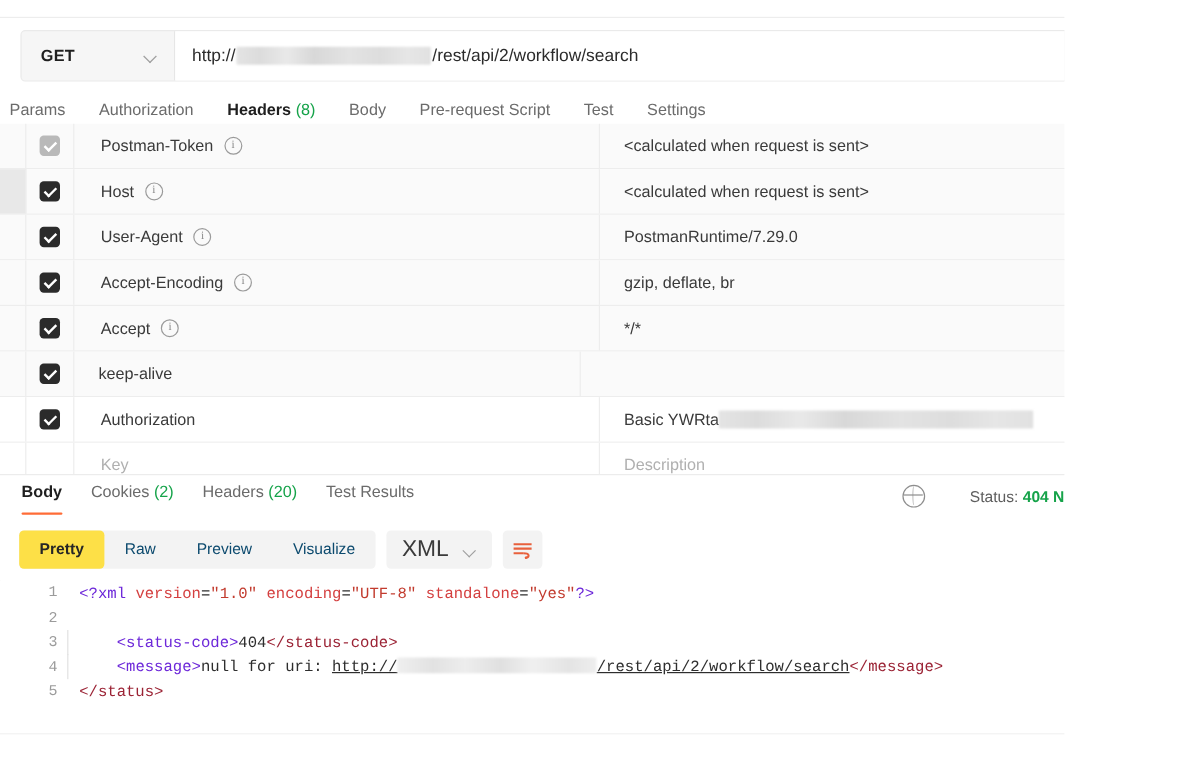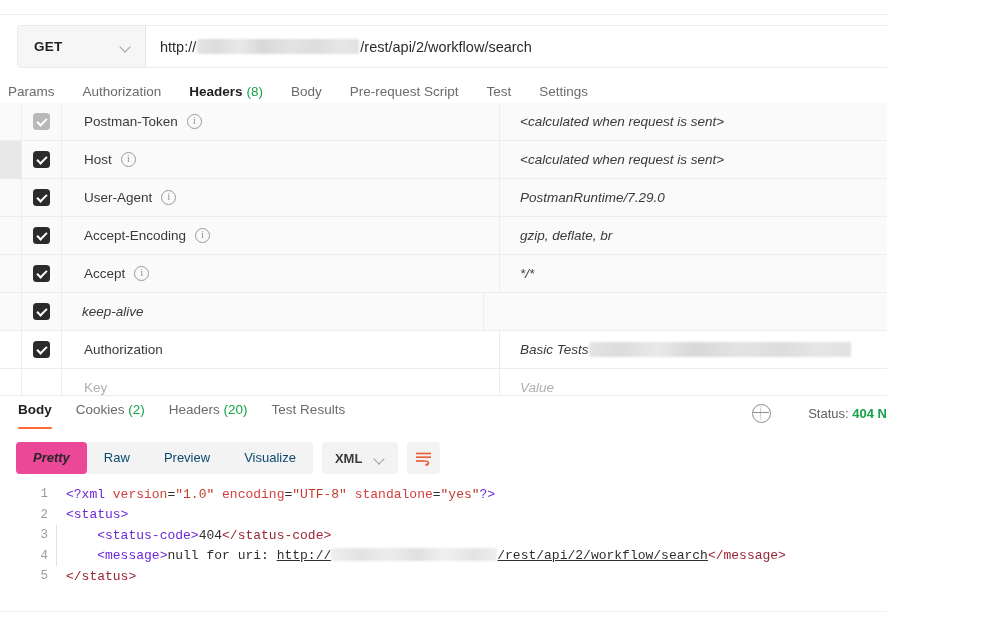--- a/index.html
+++ b/index.html
@@ -44,21 +44,21 @@
   .hrow.plain{background:#ffffff;}
   .hrow.placeholder{background:#ffffff;}
   .cell-rail{width:22px;flex:0 0 22px;border-right:1px solid #ededed;box-sizing:border-box;}
   .hrow.hovered .cell-rail{background:#e8e8e8;}
   .cell-chk{width:40px;flex:0 0 40px;display:flex;align-items:center;justify-content:center;border-right:1px solid #ededed;box-sizing:border-box;}
   .cbx{width:17px;height:17px;border-radius:3.5px;background:#2b2b2b;position:relative;cursor:pointer;}
   .cbx.muted{background:#b9b9b9;}
   .cbx:after{content:"";position:absolute;left:4px;top:4.6px;width:8px;height:4px;
              border-left:2px solid #fff;border-bottom:2px solid #fff;transform:rotate(-45deg);}
   .cell-key{flex:0 0 438px;display:flex;align-items:center;gap:9px;padding-left:22px;box-sizing:border-box;border-right:1px solid #ededed;}
-  .cell-val{flex:0 0 422px;display:flex;align-items:center;padding-left:20px;box-sizing:border-box;border-right:1px solid #ededed;overflow:hidden;font-style:italic;}
+  .cell-val{flex:0 0 422px;display:flex;align-items:center;padding-left:20px;box-sizing:border-box;border-right:1px solid #ededed;overflow:hidden;}
   .cell-desc{flex:1;display:flex;align-items:center;padding-left:20px;box-sizing:border-box;overflow:hidden;}
   .ktxt{font-size:13.5px;color:#3a3a3a;white-space:nowrap;}
   .vtxt{font-size:13.5px;color:#3a3a3a;white-space:nowrap;display:flex;align-items:center;}
   .ph{font-size:13.5px;color:#b0b0b0;white-space:nowrap;}
   .infoi{width:13px;height:13px;border:1.15px solid #9a9a9a;border-radius:50%;position:relative;flex:0 0 13px;cursor:pointer;}
   .infoi:before{content:"i";position:absolute;left:0;right:0;top:-1.5px;text-align:center;
                 font-size:9.5px;line-height:14px;color:#8a8a8a;font-family:"Liberation Serif",serif;}
 
   
   .respsplit{position:absolute;left:0;top:395px;width:998px;height:1px;background:#ececec;}
@@ -73,23 +73,23 @@
   .globe:before{content:"";position:absolute;left:6.5px;top:-0.5px;width:2px;height:16px;border-left:1.3px solid #8e8e8e;border-radius:50%;
                 transform:scaleX(.85);}
   .globe:after{content:"";position:absolute;left:-0.5px;top:6.6px;width:16px;height:0;border-top:1.3px solid #8e8e8e;}
   .statustxt{font-size:13px;color:#5e5e5e;white-space:nowrap;margin-left:26px;}
   .statustxt b{color:#16a34a;font-weight:600;}
 
   
   .bodybar{position:absolute;left:16px;top:442px;display:flex;align-items:center;gap:9px;}
   .segwrap{display:flex;background:#f3f3f3;border-radius:4px;padding:0;height:32px;align-items:center;}
   .seg{font-size:13px;color:#0c4a6e;padding:0 17px;height:32px;line-height:32px;border-radius:4px;cursor:pointer;white-space:nowrap;}
-  .seg.active{background:#ec4899;color:#262626;font-weight:600;font-style:italic;}
+  .seg.active{background:#fde047;color:#262626;font-weight:600;}
   .langsel{display:flex;align-items:center;gap:12px;background:#f3f3f3;border-radius:4px;height:32px;padding:0 13px;cursor:pointer;}
-  .langtxt{font-size:13px;color:#3a3a3a;font-weight:700;}
+  .langtxt{font-size:19px;color:#3a3a3a;font-weight:400;}
   .wrapbtn{width:33px;height:32px;background:#f3f3f3;border-radius:4px;display:flex;align-items:center;justify-content:center;cursor:pointer;}
 
   
   .codearea{position:absolute;left:0;top:484px;width:998px;height:128px;background:#fff;overflow:hidden;}
   .coderow{display:flex;height:20.5px;align-items:center;font-family:"Liberation Mono","DejaVu Sans Mono",monospace;font-size:13px;}
   .gutter{width:60px;flex:0 0 60px;text-align:right;padding-right:12px;box-sizing:border-box;color:#9b9b9b;font-size:12.5px;}
   .codeline{flex:1;white-space:pre;position:relative;padding-left:6px;}
   .ind{position:absolute;left:-4px;top:-3px;bottom:-3px;width:1px;background:#e2e2e2;}
   .tag{color:#6d28d9;}
   .tag2{color:#9b2335;}
@@ -225,35 +225,32 @@
     <div class="hrow plain">
       <div class="cell-rail"></div>
       <div class="cell-chk">
         <div class="cbx"></div>
       </div>
       <div class="cell-key">
         <span class="ktxt">Authorization</span>
       </div>
       <div class="cell-val">
         <span class="vtxt">
-            <span>Basic Tests</span>
+            <span>Basic YWRta</span>
             <span class="redact" style="width:262px;margin-left:0"></span>
           </span>
       </div>
       <div class="cell-desc"></div>
     </div>
 
     <div class="hrow placeholder">
       <div class="cell-rail"></div>
       <div class="cell-chk"></div>
       <div class="cell-key">
         <span class="ph">Key</span>
-      </div>
-      <div class="cell-val">
-        <span class="ph">Value</span>
       </div>
       <div class="cell-desc">
         <span class="ph">Description</span>
       </div>
     </div>
 
   </div>
 
   <div class="respsplit"></div>
 
@@ -294,21 +291,20 @@
   <div class="vrail"></div>
   <div class="codearea">
 
     <div class="coderow">
       <span class="gutter">1</span>
       <span class="codeline"><span class="tag">&lt;?xml </span><span class="attr">version</span><span class="plain2">=</span><span class="aval">"1.0"</span><span class="plain2"> </span><span class="attr">encoding</span><span class="plain2">=</span><span class="aval">"UTF-8"</span><span class="plain2"> </span><span class="attr">standalone</span><span class="plain2">=</span><span class="aval">"yes"</span><span class="tag">?&gt;</span></span>
     </div>
 
     <div class="coderow">
       <span class="gutter">2</span>
-      <span class="codeline"><span class="tag">&lt;status&gt;</span></span>
     </div>
 
     <div class="coderow">
       <span class="gutter">3</span>
       <span class="codeline"><span class="ind"></span>    <span class="tag">&lt;status-code&gt;</span><span class="plain2">404</span><span class="tag2">&lt;/status-code&gt;</span></span>
     </div>
 
     <div class="coderow">
       <span class="gutter">4</span>
       <span class="codeline"><span class="ind"></span>    <span class="tag">&lt;message&gt;</span><span class="plain2">null for uri: </span><span class="lnk">http://</span><span class="redact-code" style="width:166px"></span><span class="lnk">/rest/api/2/workflow/search</span><span class="tag2">&lt;/message&gt;</span></span>

